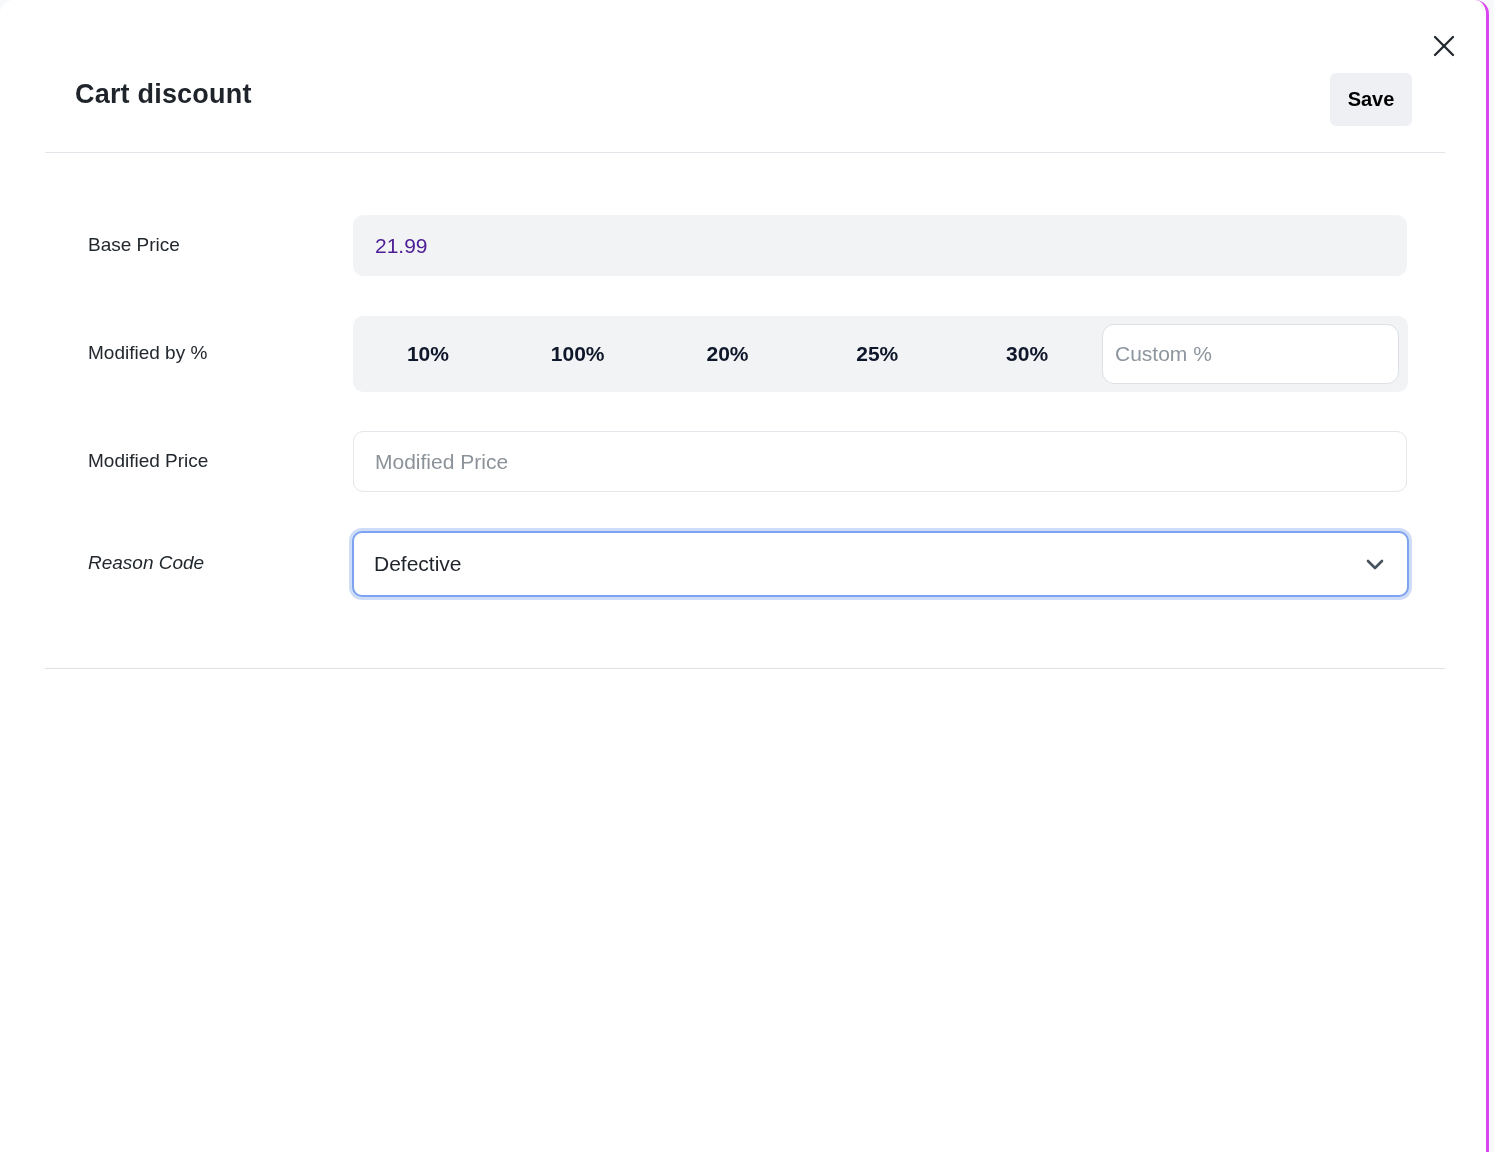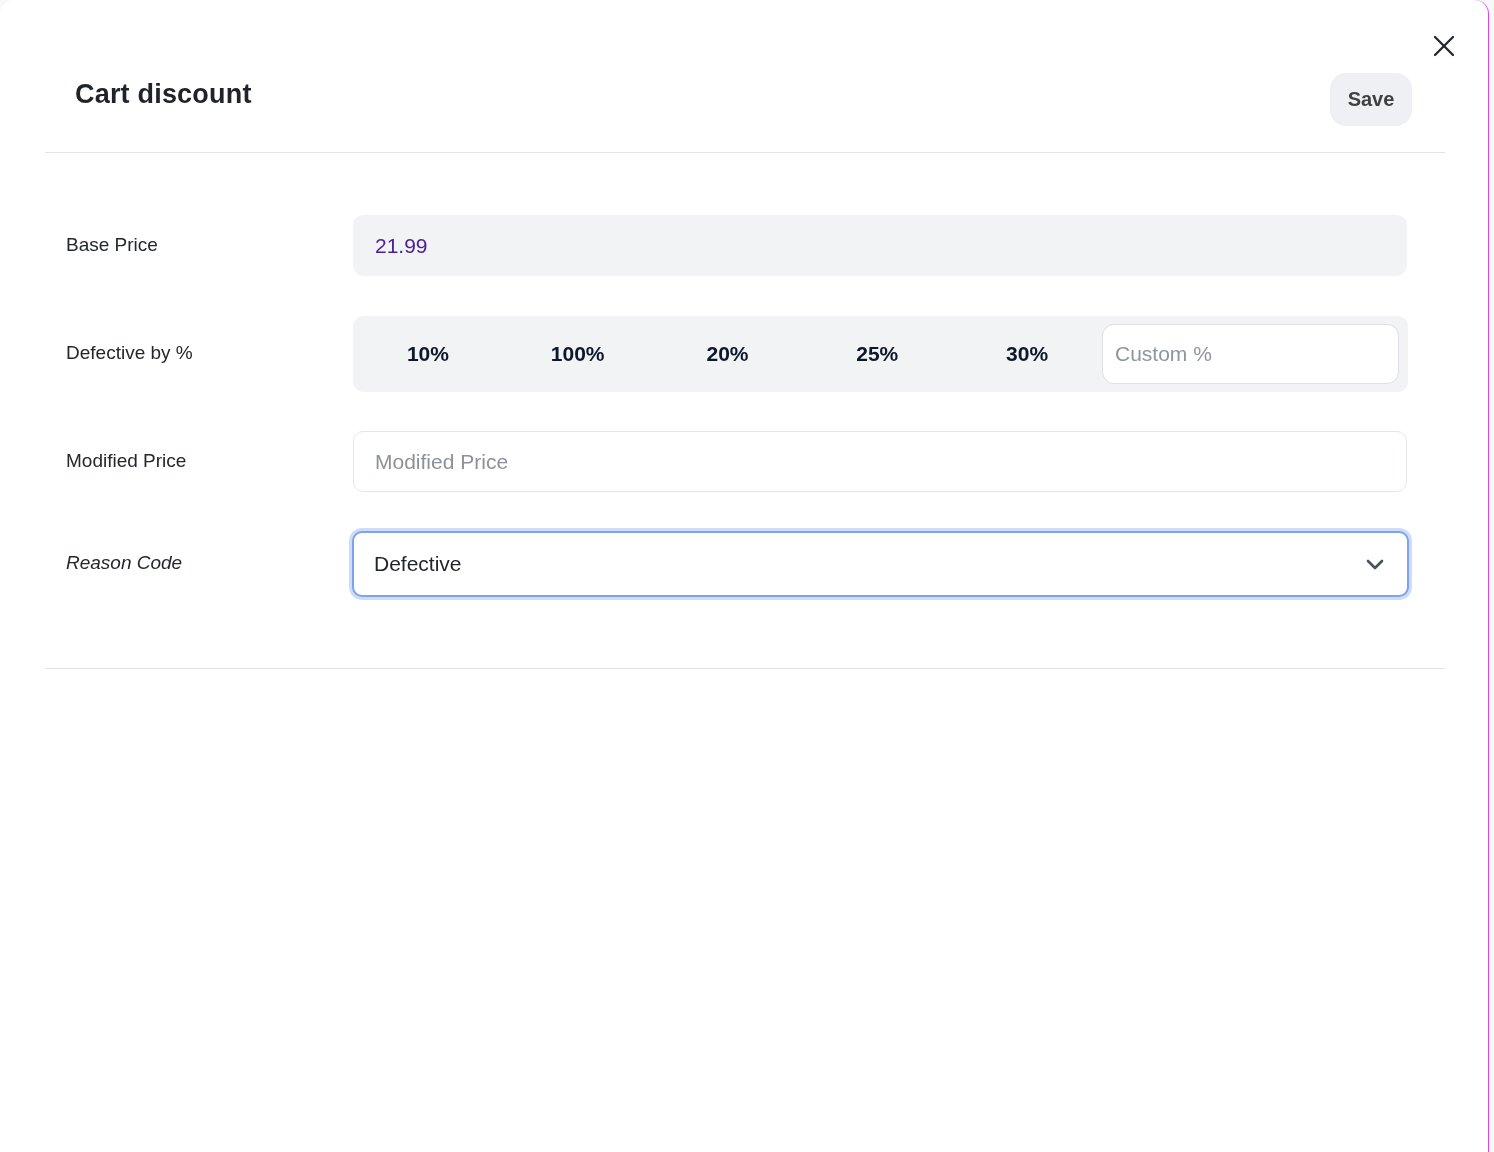--- a/index.html
+++ b/index.html
@@ -6,54 +6,54 @@
   html,body {
     width:1494px; height:1152px;
     background:#f7f8f9;
     font-family:"Liberation Sans", sans-serif;
     overflow:hidden;
   }
   .modal {
     position:absolute; left:0; top:0;
     width:1489px; height:1152px;
     background:#ffffff;
-    border-right:1px solid #d946ef;
+    border-right:3px solid #d946ef;
     border-radius:14px 14px 0 0;
   }
   
   .close-btn {
     position:absolute; left:1429px; top:31px;
     width:30px; height:30px;
     display:flex; align-items:center; justify-content:center;
     cursor:pointer; background:none; border:none;
   }
   .modal-title {
     position:absolute; left:75px; top:79px;
     font-size:27px; font-weight:700; color:#1f242a;
     letter-spacing:.2px;
   }
   .save-btn {
     position:absolute; left:1330px; top:73px;
     width:82px; height:53px;
-    background:#eef0f3; border:none; border-radius:16px;
+    background:#eef0f3; border:none; border-radius:6px;
     font-family:"Liberation Sans", sans-serif;
-    font-size:20px; font-weight:600; color:#404040;
+    font-size:20px; font-weight:600; color:#000000;
     display:flex; align-items:center; justify-content:center;
     cursor:pointer;
   }
   .divider {
     position:absolute; left:45px; width:1400px; height:1px;
     background:#e1e4e8;
   }
   .divider.top { top:152px; }
   .divider.bottom { top:668px; background:#dde1e5; }
 
   
   .field-label {
-    position:absolute; left:66px;
+    position:absolute; left:88px;
     font-size:19px; font-weight:500; color:#22282e;
   }
   .field-base-price {
     position:absolute; left:353px; top:215px;
     width:1054px; height:61px;
     background:#f1f3f5; border:none; border-radius:10px;
     padding:0 22px; font-family:"Liberation Sans", sans-serif;
     font-size:21px; color:#4c1d95;
   }
   .discount-group {
@@ -113,21 +113,21 @@
 
   <h1 class="modal-title">Cart discount</h1>
 
   <button class="save-btn">Save</button>
 
   <div class="divider top"></div>
 
   <label class="field-label" style="top:234px;">Base Price</label>
   <input class="field-base-price" type="text" readonly="" value="21.99" style="">
 
-  <label class="field-label" style="top:342px;">Defective by %</label>
+  <label class="field-label" style="top:342px;">Modified by %</label>
   <div class="discount-group">
     <button class="pct-btn">10%</button>
     <button class="pct-btn">100%</button>
     <button class="pct-btn">20%</button>
     <button class="pct-btn">25%</button>
     <button class="pct-btn">30%</button>
     <input class="custom-pct" type="text" placeholder="Custom %" style="">
   </div>
 
   <label class="field-label" style="top:450px;">Modified Price</label>

